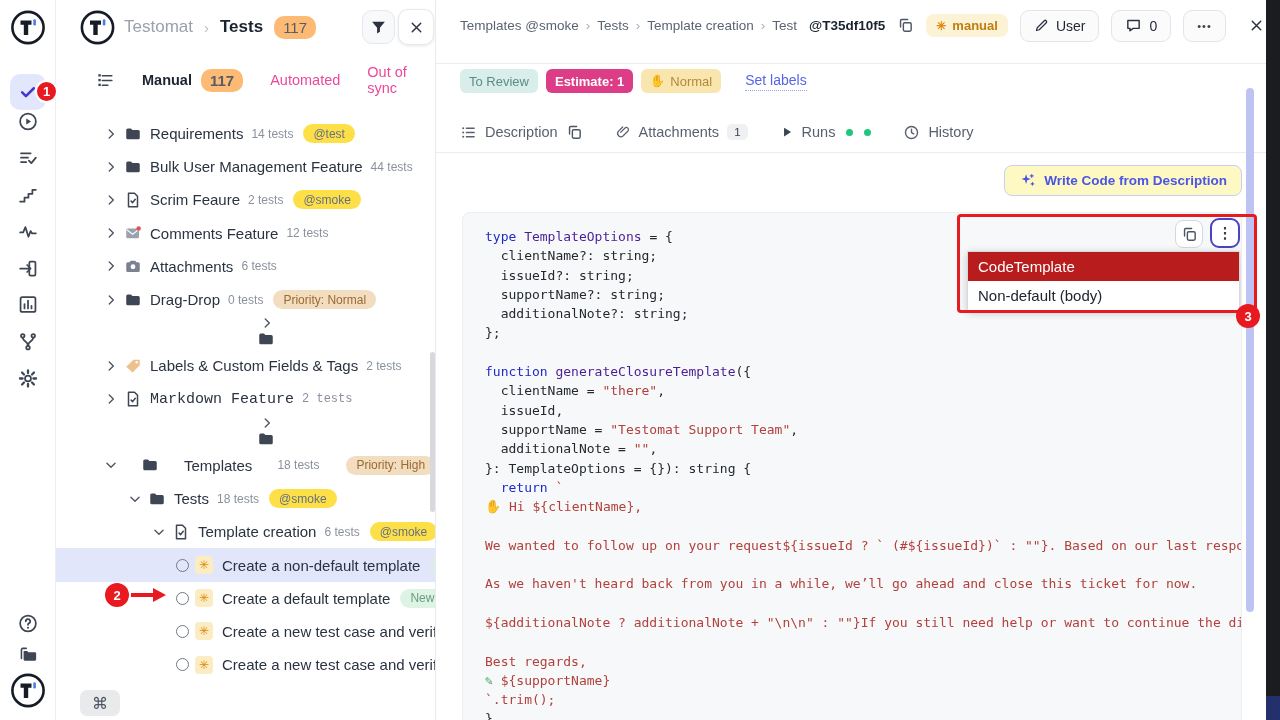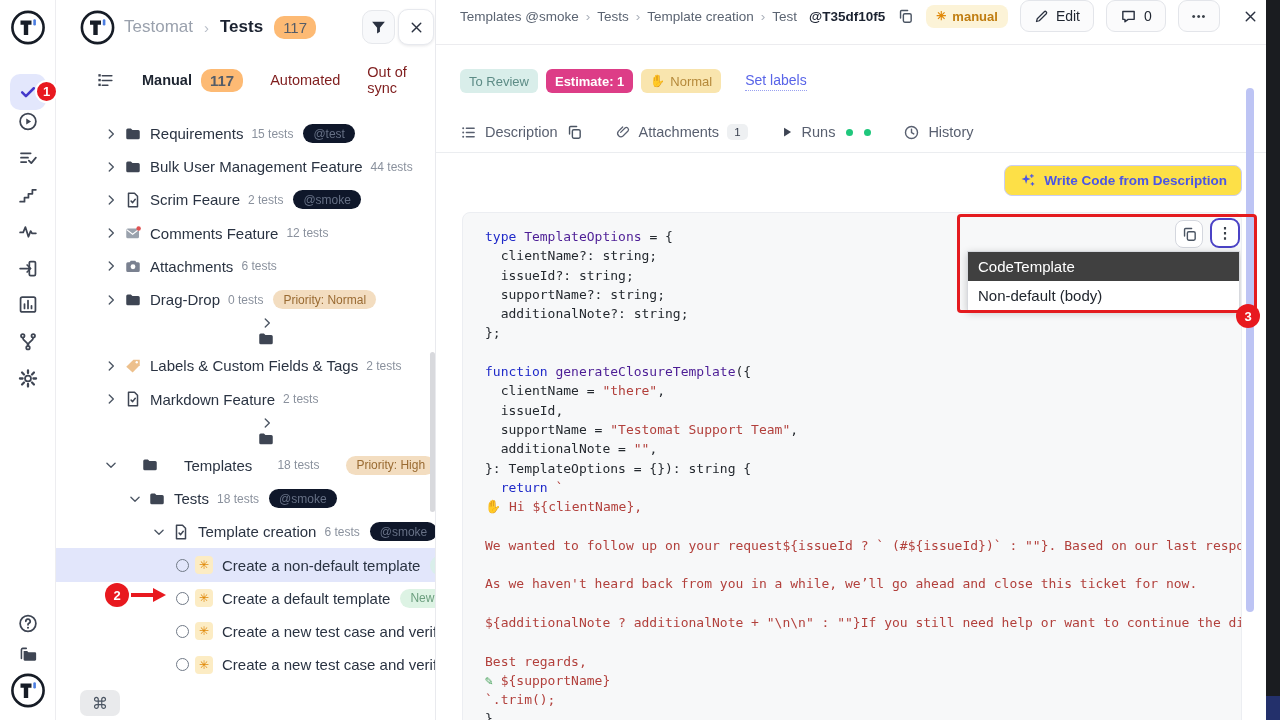--- a/index.html
+++ b/index.html
@@ -18,43 +18,43 @@
 .tree{position:absolute;left:56px;top:0;width:380px;height:720px;background:#fff;border-right:1px solid #e9eaee;overflow:hidden}
 .tree-head{position:absolute;top:0;left:0;right:0;height:54px;display:flex;align-items:center;padding-left:24px;gap:9px}
 .app-name{font-size:17px;color:#9aa1ad}
 .crumb-sep{font-size:15px;color:#b8bec8;padding:0 2px}
 .sec-name{font-size:17px;font-weight:bold;color:#1b2230}
 .cnt-pill{background:#fdba74;border-radius:10px;font-size:15px;color:#555d68;padding:3px 9px;margin-left:2px}
 .btn-sq{position:absolute;border-radius:10px;display:flex;align-items:center;justify-content:center;cursor:pointer}
 .filter-btn{left:306px;top:10px;width:33px;height:34px;background:#f8f9fb;border:1px solid #e6e8ec}
 .closeL-btn{left:342px;top:9px;width:36px;height:36px;background:#fff;border:1px solid #e7e9ee;box-shadow:0 1px 3px rgba(16,24,40,.1);z-index:6}
 .tree-tabs{position:absolute;top:62px;left:0;right:0;height:36px;display:flex;align-items:center;padding-left:40px;gap:27px}
-.ttab{display:flex;align-items:center;gap:7px;font-size:14.5px;color:#7f1d1d;cursor:pointer}
+.ttab{display:flex;align-items:center;gap:7px;font-size:14.5px;color:#ec4899;cursor:pointer}
 .ttab.on{color:#1d2430;font-weight:600}
 .rows{position:absolute;top:117px;left:0;right:0;bottom:0;display:flex;flex-direction:column}
 .trow{flex:0 0 33.2px;height:33.2px;display:flex;align-items:center;white-space:nowrap;overflow:hidden;cursor:pointer}
 .trow.hl{background:#e2e6fb}
 .chev{width:14px;margin-right:6px;flex:0 0 auto}
 .ticon{margin-right:8px;flex:0 0 auto;display:flex}
 .tlabel{font-size:15px;color:#2a3342;font-weight:500}
 .tcount{font-size:12px;color:#8a919d;margin-left:8px}
 .badge{font-size:12px;border-radius:999px;padding:2.5px 10px;margin-left:10px;flex:0 0 auto}
-.badge.gray{background:#0f172a;color:#667085}
+.badge.gray{background:#fde047;color:#667085}
 .badge.tan{background:#f3ddc0;color:#9a6b32}
 .badge.green{background:#ddf3e4;color:#6b9e7e}
 .badge.teal{background:#d9eeea;color:#5d8c86}
 .ring{width:13px;height:13px;border:1.6px solid #717a87;border-radius:50%;margin-right:6px;flex:0 0 auto}
 .mbox{width:18px;height:18px;background:#fcecc4;border-radius:4px;color:#e0890a;font-size:12px;line-height:18px;text-align:center;margin-right:9px;flex:0 0 auto}
 .cmd-btn{position:absolute;left:24px;top:690px;width:40px;height:26px;background:#e9eaec;border-radius:7px;color:#4b5563;
   font-size:16px;display:flex;align-items:center;justify-content:center;z-index:8;cursor:pointer}
 .tree-sb{position:absolute;left:374px;top:352px;width:5px;height:160px;background:#d8d9dd;border-radius:3px;z-index:7}
 
 
 .detail{position:absolute;left:436px;top:0;width:830px;height:720px;background:#fff}
-.d-head{position:absolute;top:0;left:0;right:0;height:45px;border-bottom:1px solid #ececef;display:flex;align-items:center;padding:0 22px 12px 24px;gap:12px}
+.d-head{position:absolute;top:0;left:0;right:0;height:64px;border-bottom:1px solid #ececef;display:flex;align-items:center;padding:0 22px 12px 24px;gap:12px}
 .bc{display:flex;align-items:center;font-size:13.5px;color:#5b6472;white-space:nowrap}
 .bc .sep{color:#aab0ba;padding:0 7px}
 .bc b{color:#1b2230;font-weight:bold;margin-left:12px}
 .iconbtn{display:flex;align-items:center;justify-content:center;cursor:pointer}
 .manual-badge{display:flex;align-items:center;gap:6px;background:#fcf3d7;border-radius:8px;padding:4px 10px;font-size:13px;font-weight:600;color:#c07d10}
 .hbtn{display:flex;align-items:center;gap:7px;border:1px solid #e3e5ea;background:#fbfbfc;border-radius:9px;height:32px;padding:0 13px;font-size:14px;color:#1f2530;cursor:pointer}
 .dots3{font-size:11px;letter-spacing:1px;color:#3a4049}
 .d-x{margin-left:10px}
 .labels-row{position:absolute;top:69px;left:24px;display:flex;align-items:center;gap:8px}
 .lab{height:24px;display:flex;align-items:center;gap:5px;border-radius:6px;padding:0 9px;font-size:13px}
@@ -63,31 +63,31 @@
 .lab.yellow{background:#f9e5ae;color:#b5893a}
 .lab .hand{color:#d99a17;font-size:12px}
 .setlabels{margin-left:16px;font-size:14px;color:#5864e8;border-bottom:1.5px dotted #99a1f0;padding-bottom:2px;cursor:pointer}
 .d-tabs{position:absolute;top:112px;left:24px;right:0;height:40px;display:flex;align-items:center;gap:32px}
 .dtab{display:flex;align-items:center;gap:8px;font-size:14.5px;color:#596070;height:40px;cursor:pointer}
 .dtab.on{color:#4a55e6;font-weight:600;border-bottom:2.5px solid #4a55e6}
 .dtab .tb-cnt{background:#eef0f2;color:#3b4250;border-radius:5px;font-size:11.5px;padding:2px 7px}
 .gdot{width:7px;height:7px;border-radius:50%;background:#1fc77c;display:inline-block;margin-left:3px}
 .d-hr{position:absolute;top:152px;left:0;right:0;border-top:1px solid #ebedf0}
 .write-btn{position:absolute;top:165px;right:24px;height:31px;display:flex;align-items:center;gap:8px;padding:0 14px;
-  border:1px solid #c9cef4;border-radius:8px;background:#fde047;color:#4a55e6;font-size:13.5px;font-weight:600;cursor:pointer}
+  border:1px solid #c9cef4;border-radius:8px;background:#fef9c3;color:#4a55e6;font-size:13.5px;font-weight:600;cursor:pointer}
 .code-panel{position:absolute;top:212px;left:26px;right:24px;height:600px;background:#f7f8f9;border:1px solid #eceef2;border-radius:8px;overflow:hidden}
 pre.code{font-family:"DejaVu Sans Mono",monospace;font-size:13px;line-height:19.3px;padding:14px 0 0 22px;white-space:pre;color:#24292f}
 .c-k{color:#1f2ac9}.c-n{color:#4c1d95}.c-s{color:#b2403c}.c-d{color:#24292f}
 .c-e{color:#e2a43b}.c-p{color:#3f9e54}
 .tool-btn{position:absolute;display:flex;align-items:center;justify-content:center;background:#fff;cursor:pointer}
 .copy2{top:7px;right:38px;width:28px;height:28px;border:1px solid #d4d7de;border-radius:8px}
 .kebab{top:5px;right:1px;width:30px;height:30px;border:2px solid #4b43c6;border-radius:9px;font-size:15px;color:#3a4049;font-weight:bold}
 .dropdown{position:absolute;left:504px;top:38px;width:273px;background:#fff;box-shadow:0 2px 8px rgba(0,0,0,.2);border:1px solid #d7d9de;z-index:30}
 .opt{height:29px;display:flex;align-items:center;padding-left:10px;font-size:15px;cursor:pointer}
-.opt.sel{background:#404040;color:#fff}
+.opt.sel{background:#b91c1c;color:#fff}
 .opt:not(.sel){color:#21262e;background:#fff}
 .main-sb{position:absolute;right:12px;top:88px;width:8px;height:524px;background:#bdc4f4;border-radius:4px;z-index:20;cursor:pointer}
 
 
 .anno{position:absolute;z-index:50}
 .acirc{width:24px;height:24px;border-radius:50%;background:#e8191f;color:#fff;font-size:13px;font-weight:bold;display:flex;align-items:center;justify-content:center}
 .abox{border:3px solid #e41b1f;border-radius:4px;pointer-events:none}
 .aline{background:#e8191f;height:4px}
 .ahead{width:0;height:0;border-left:13px solid #e8191f;border-top:7px solid transparent;border-bottom:7px solid transparent}
 
@@ -238,21 +238,21 @@
           <svg class="ic" width="14" height="14" viewBox="0 0 24 24" fill="none">
             <path d="M9 5l7 7-7 7" stroke="#4b5563" stroke-width="2.3" stroke-linecap="round" stroke-linejoin="round"></path>
           </svg>
         </span>
         <span class="ticon">
           <svg class="ic" width="18" height="18" viewBox="0 0 24 24" fill="none">
             <path d="M3 6.5a2 2 0 0 1 2-2h4.2l2 2H19a2 2 0 0 1 2 2V17a2 2 0 0 1-2 2H5a2 2 0 0 1-2-2z" fill="#3e4553"></path>
           </svg>
         </span>
         <span class="tlabel">Requirements</span>
-        <span class="tcount">15 tests</span>
+        <span class="tcount">14 tests</span>
         <span class="badge gray">@test</span>
       </div>
       <div class="trow" style="padding-left: 48px;">
         <span class="chev">
           <svg class="ic" width="14" height="14" viewBox="0 0 24 24" fill="none">
             <path d="M9 5l7 7-7 7" stroke="#4b5563" stroke-width="2.3" stroke-linecap="round" stroke-linejoin="round"></path>
           </svg>
         </span>
         <span class="ticon">
           <svg class="ic" width="18" height="18" viewBox="0 0 24 24" fill="none">
@@ -346,21 +346,21 @@
         </span>
         <span class="ticon">
           <svg class="ic" width="18" height="18" viewBox="0 0 24 24" fill="none">
             <path d="M3 13l9.5-9.5H21V11l-9.5 9.5z" fill="#edc08c"></path>
             <circle cx="17" cy="7" r="1.6" fill="#fff"></circle>
           </svg>
         </span>
         <span class="tlabel">Labels &amp; Custom Fields &amp; Tags</span>
         <span class="tcount">2 tests</span>
       </div>
-      <div class="trow" style="padding-left: 48px;">
+      <div class="trow" style="padding-left: 48px; font-family: Liberation Mono, monospace;">
         <span class="chev">
           <svg class="ic" width="14" height="14" viewBox="0 0 24 24" fill="none">
             <path d="M9 5l7 7-7 7" stroke="#4b5563" stroke-width="2.3" stroke-linecap="round" stroke-linejoin="round"></path>
           </svg>
         </span>
         <span class="ticon">
           <svg class="ic" width="18" height="18" viewBox="0 0 24 24" fill="none">
             <path d="M6 3h8l4 4v14H6z" stroke="#3e4553" stroke-width="2" stroke-linecap="round" stroke-linejoin="round"></path>
             <path d="M9.5 13.5l2 2 3.5-4.5" stroke="#3e4553" stroke-width="2" stroke-linecap="round" stroke-linejoin="round"></path>
           </svg>
@@ -477,21 +477,21 @@
     <span class="manual-badge">
       <span style="color:#e0890a;font-size:12px">✳</span>
       <span>manual</span>
     </span>
     <button class="hbtn">
         <span id="penicon">
           <svg class="ic" width="15" height="15" viewBox="0 0 24 24" fill="none">
             <path d="M4 20l1.2-4.4L16.5 4.3a2 2 0 0 1 2.8 0l.4.4a2 2 0 0 1 0 2.8L8.4 18.8z" stroke="#2a3140" stroke-width="2" stroke-linejoin="round"></path>
           </svg>
         </span>
-        <span>Edit</span>
+        <span>User</span>
       </button>
     <button class="hbtn">
         <span id="bubicon">
           <svg class="ic" width="17" height="17" viewBox="0 0 24 24" fill="none">
             <path d="M4 5h16v11h-8.5L7 19.5V16H4z" stroke="#2a3140" stroke-width="2" stroke-linejoin="round"></path>
           </svg>
         </span>
         <span>0</span>
       </button>
     <button class="hbtn">

